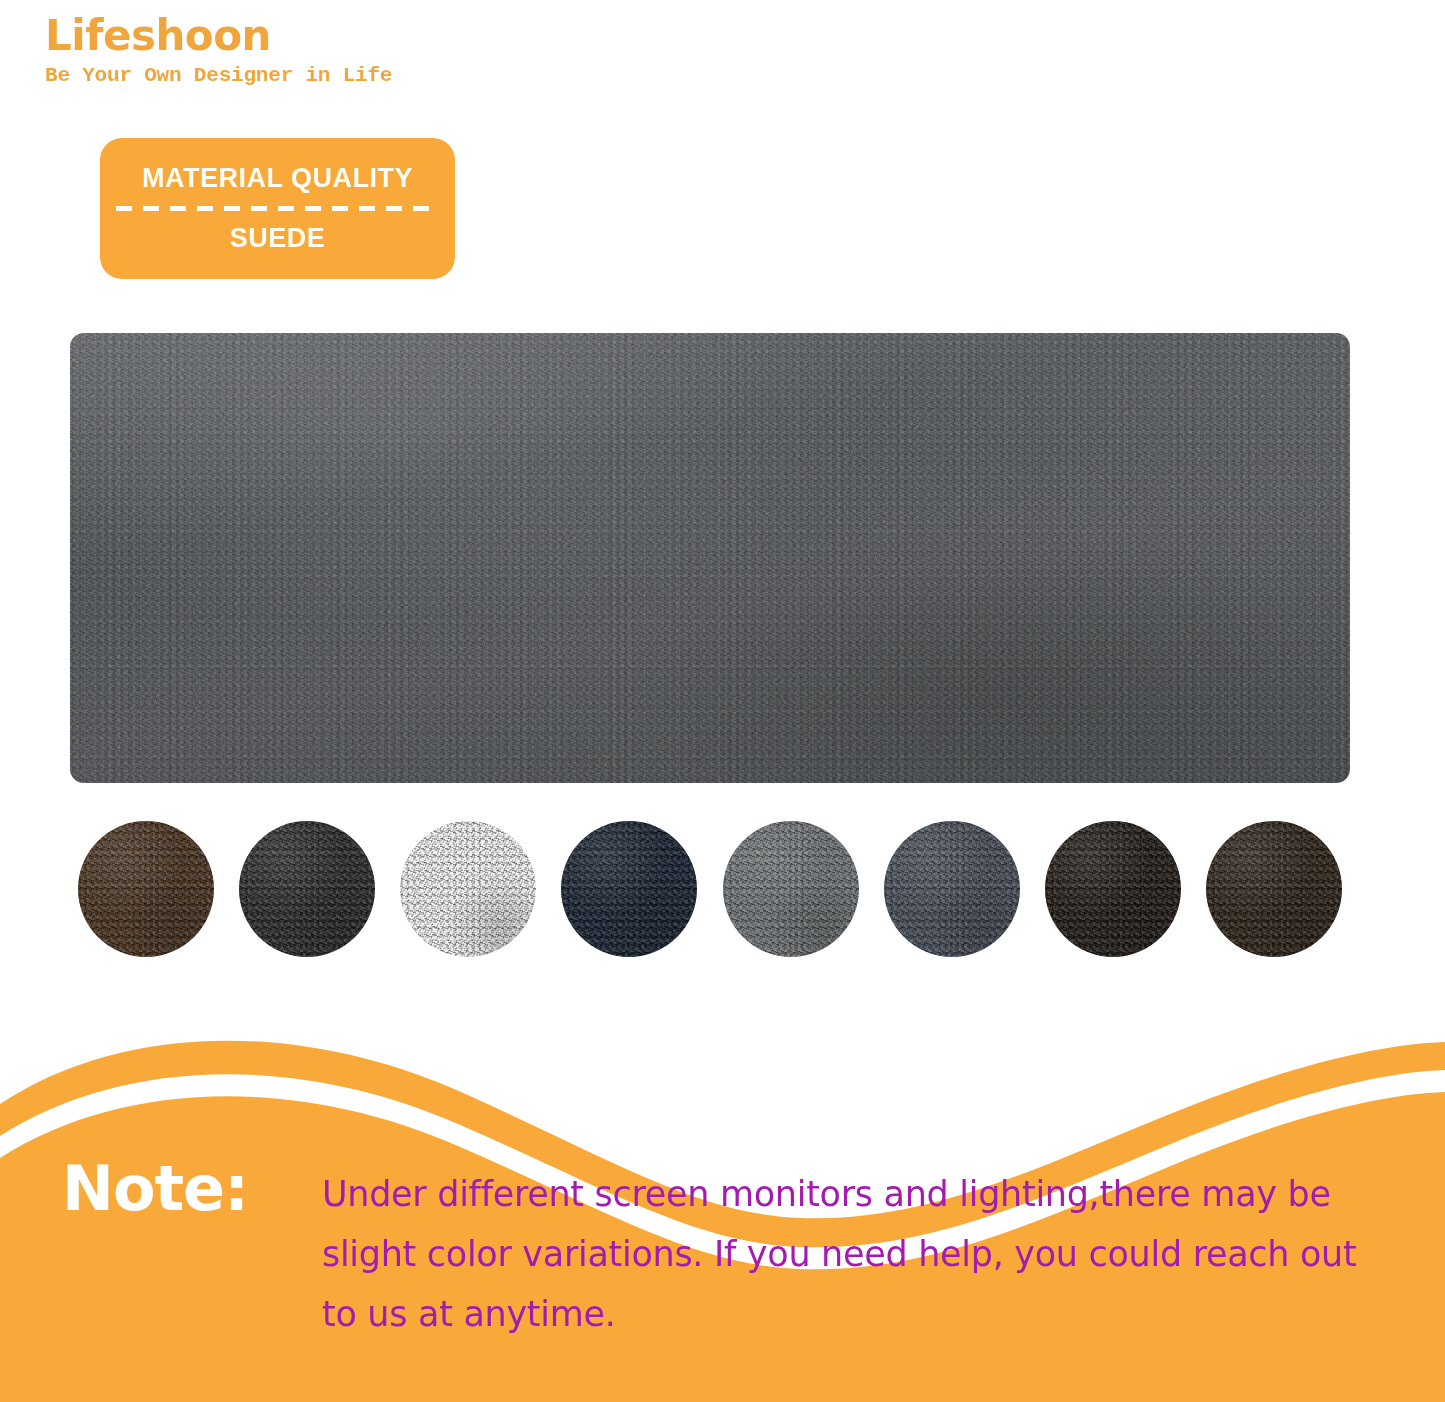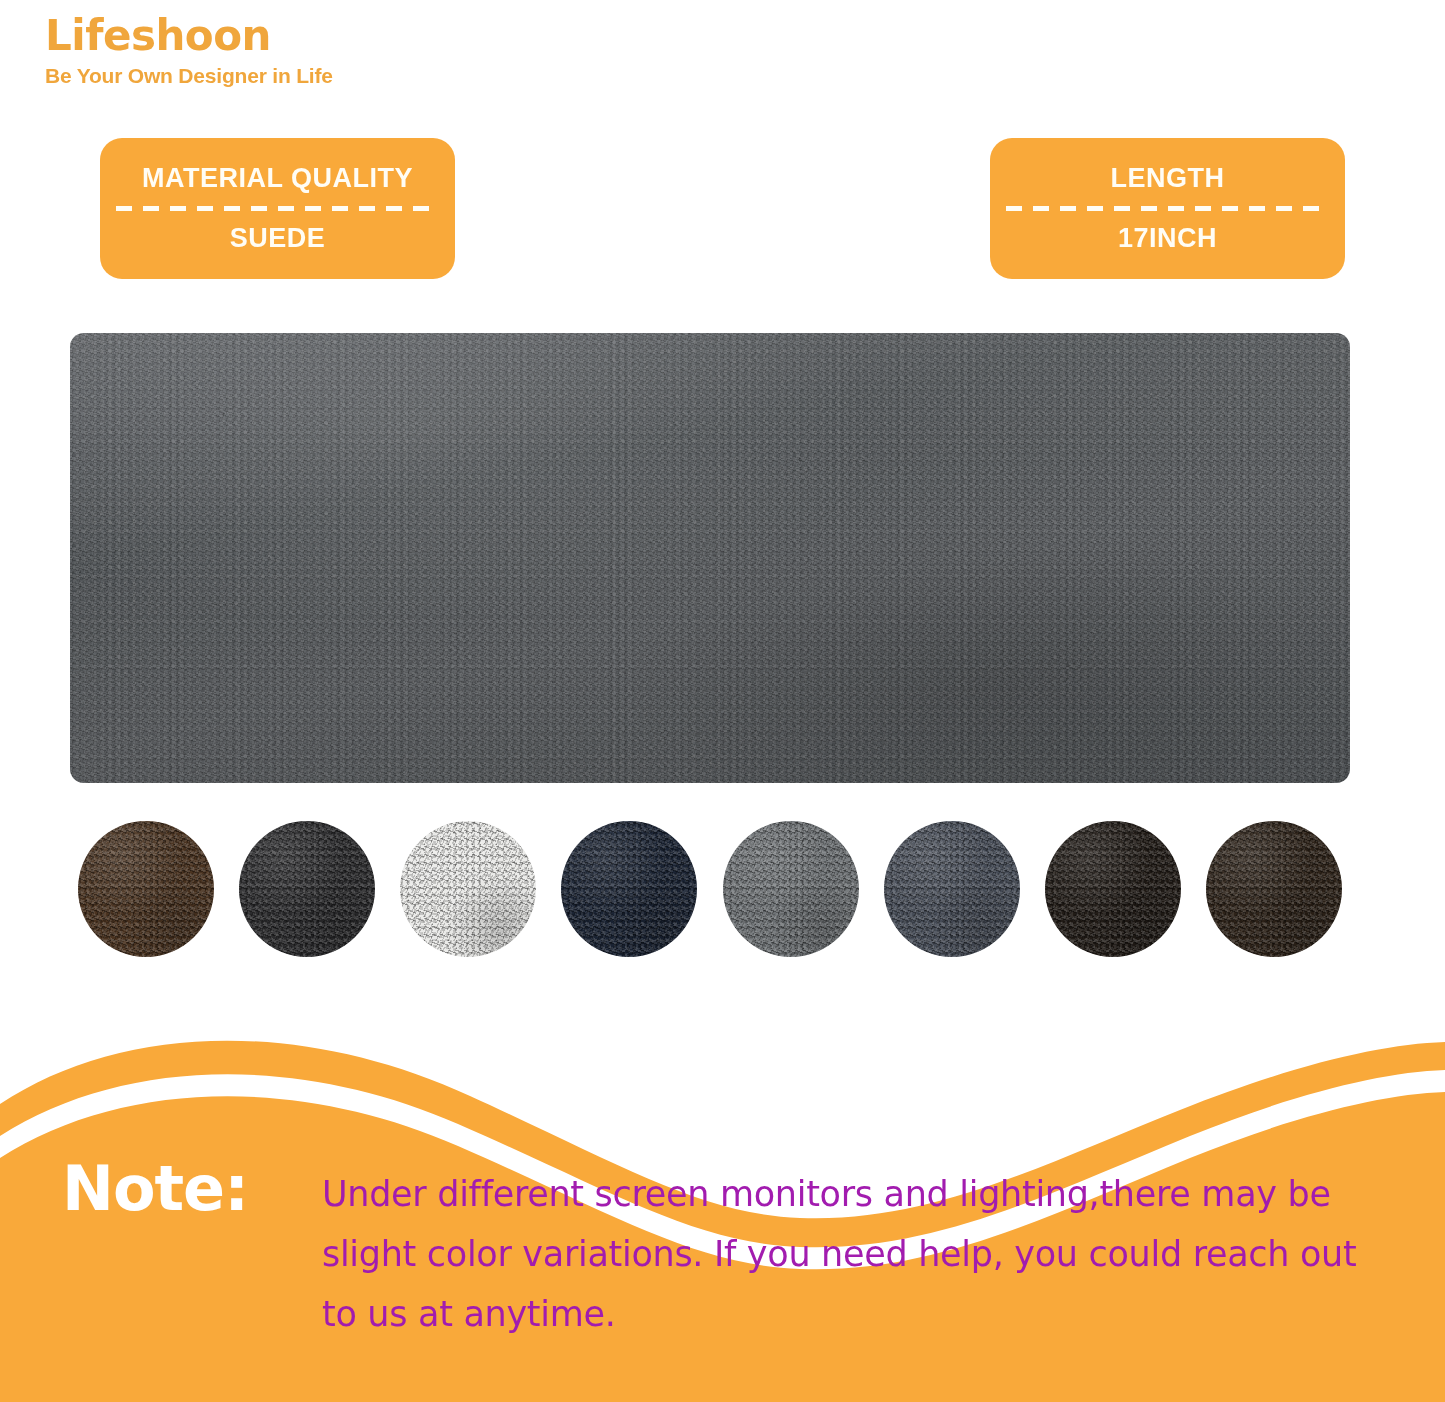--- a/index.html
+++ b/index.html
@@ -27,37 +27,38 @@
   .brand-name {
     font-family: "DejaVu Sans", sans-serif;
     font-size: 42px;
     font-weight: bold;
     color: #F0A63C;
     letter-spacing: -0.5px;
     line-height: 1.05;
     margin: 0;
   }
   .brand-tagline {
-    font-family: Liberation Sans, sans-serif;
+    font-family: Liberation Mono, monospace;
     font-size: 21px;
     font-weight: bold;
     color: #F0A63C;
     letter-spacing: -0.2px;
     margin: 6px 0 0 0;
   }
 
   
   .spec-row {
     position: absolute;
     left: 100px;
     top: 138px;
     width: 1245px;
     height: 141px;
     display: flex;
     justify-content: space-between;
+    flex-direction: column;
   }
   .spec-card {
     width: 355px;
     height: 141px;
     background: #F9A93A;
     border-radius: 22px;
     display: flex;
     flex-direction: column;
     align-items: center;
     justify-content: center;
@@ -217,25 +218,20 @@
 </div>
 
 <div class="spec-row">
 
   <div class="spec-card">
     <div class="spec-label">MATERIAL QUALITY</div>
     <div class="spec-divider"></div>
     <div class="spec-value">SUEDE</div>
   </div>
 
-  <div class="spec-card">
-    <div class="spec-label">LENGTH</div>
-    <div class="spec-divider"></div>
-    <div class="spec-value">17INCH</div>
-  </div>
 
 
 </div>
 
 <div class="rug">
   <div class="rug-sheen"></div>
 </div>
 
 <div class="swatch-row">
   <div class="swatch" style="background-color: rgb(74, 51, 32);">

